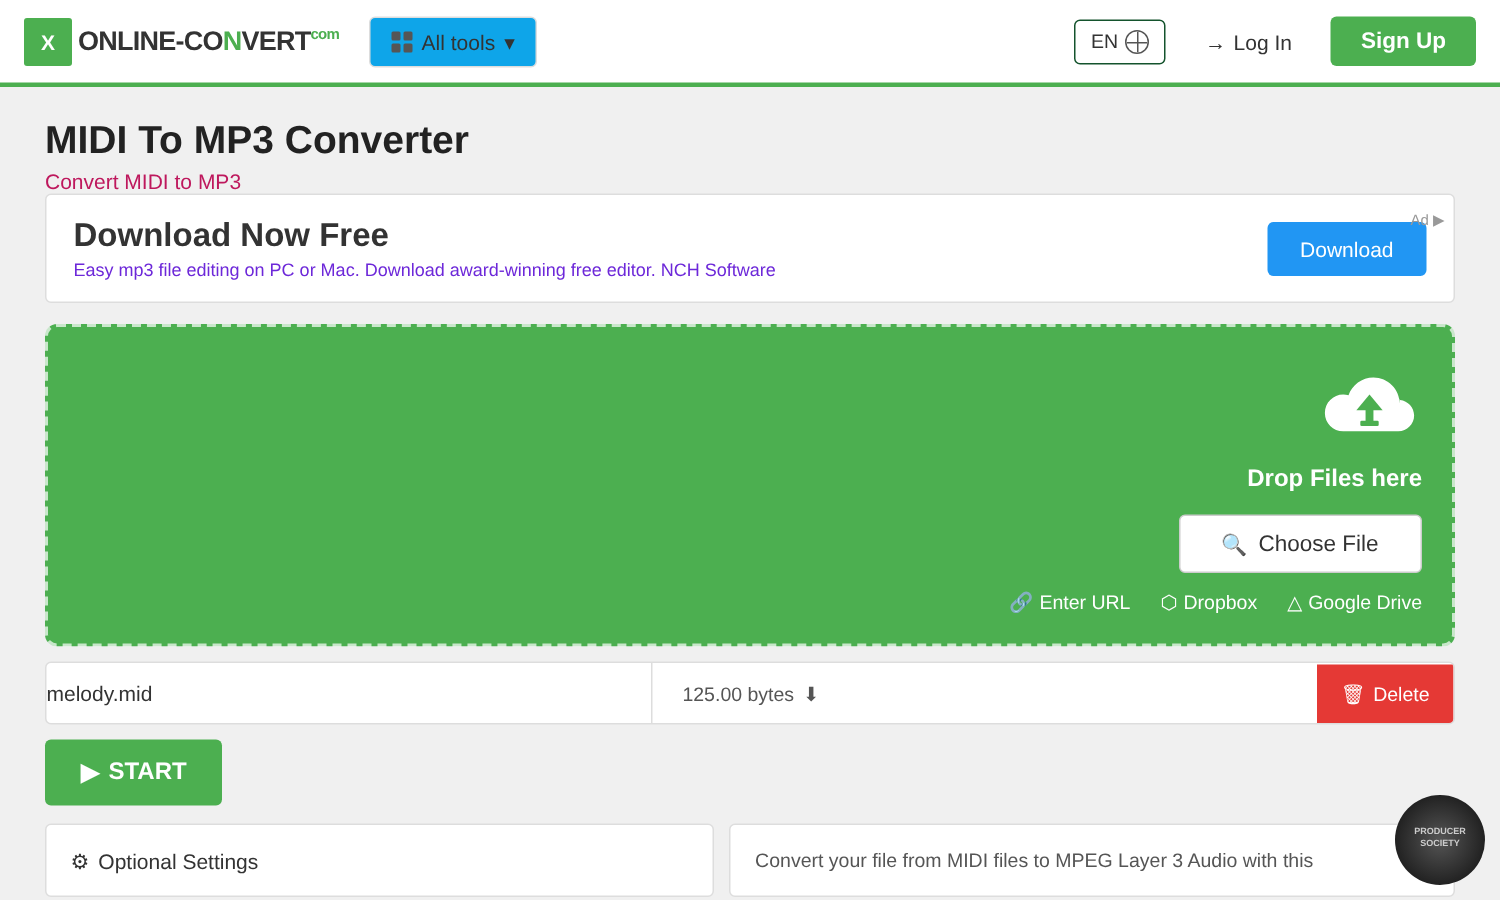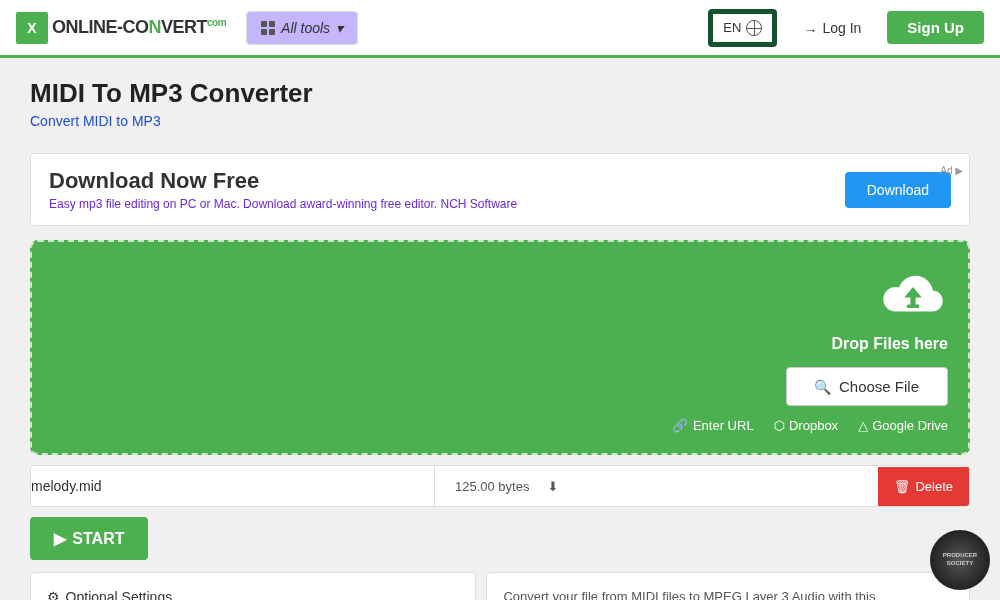--- a/index.html
+++ b/index.html
@@ -80,26 +80,25 @@
       vertical-align: super;
     }
 
     .all-tools-btn {
       display: flex;
       align-items: center;
       gap: 6px;
       padding: 8px 14px;
       border: 1px solid #ddd;
       border-radius: 4px;
-      background: #c4b5fd;
+      background: #0ea5e9;
       cursor: pointer;
       font-size: 14px;
       color: #333;
       margin-left: 8px;
-      font-style: italic;
     }
 
     .all-tools-btn .grid-icon {
       display: grid;
       grid-template-columns: 1fr 1fr;
       gap: 2px;
       width: 14px;
       height: 14px;
     }
 
@@ -108,21 +107,21 @@
       border-radius: 1px;
     }
 
     .header-spacer { flex: 1; }
 
     .lang-btn {
       display: flex;
       align-items: center;
       gap: 5px;
       padding: 6px 10px;
-      border: 5px solid #14532d;
+      border: 1px solid #14532d;
       border-radius: 4px;
       background: #fff;
       cursor: pointer;
       font-size: 13px;
       color: #333;
     }
 
     .globe-icon {
       width: 16px;
       height: 16px;
@@ -186,22 +185,22 @@
 
     .page-title {
       font-size: 26px;
       font-weight: bold;
       color: #222;
       margin-bottom: 4px;
     }
 
     .page-subtitle {
       font-size: 14px;
-      color: #1d4ed8;
-      margin-bottom: 24px;
+      color: #be185d;
+      margin-bottom: 0;
     }
 
     
     .ad-banner {
       background: #fff;
       border: 1px solid #ddd;
       border-radius: 4px;
       padding: 14px 18px;
       display: flex;
       align-items: center;
@@ -319,21 +318,21 @@
       color: #333;
       border-right: 1px solid #ddd;
     }
 
     .file-size-area {
       padding: 12px 20px;
       font-size: 13px;
       color: #555;
       display: flex;
       align-items: center;
-      gap: 18px;
+      gap: 6px;
       flex: 1;
     }
 
     .delete-btn {
       background: #e53935;
       color: #fff;
       border: none;
       padding: 12px 16px;
       font-size: 13px;
       cursor: pointer;

